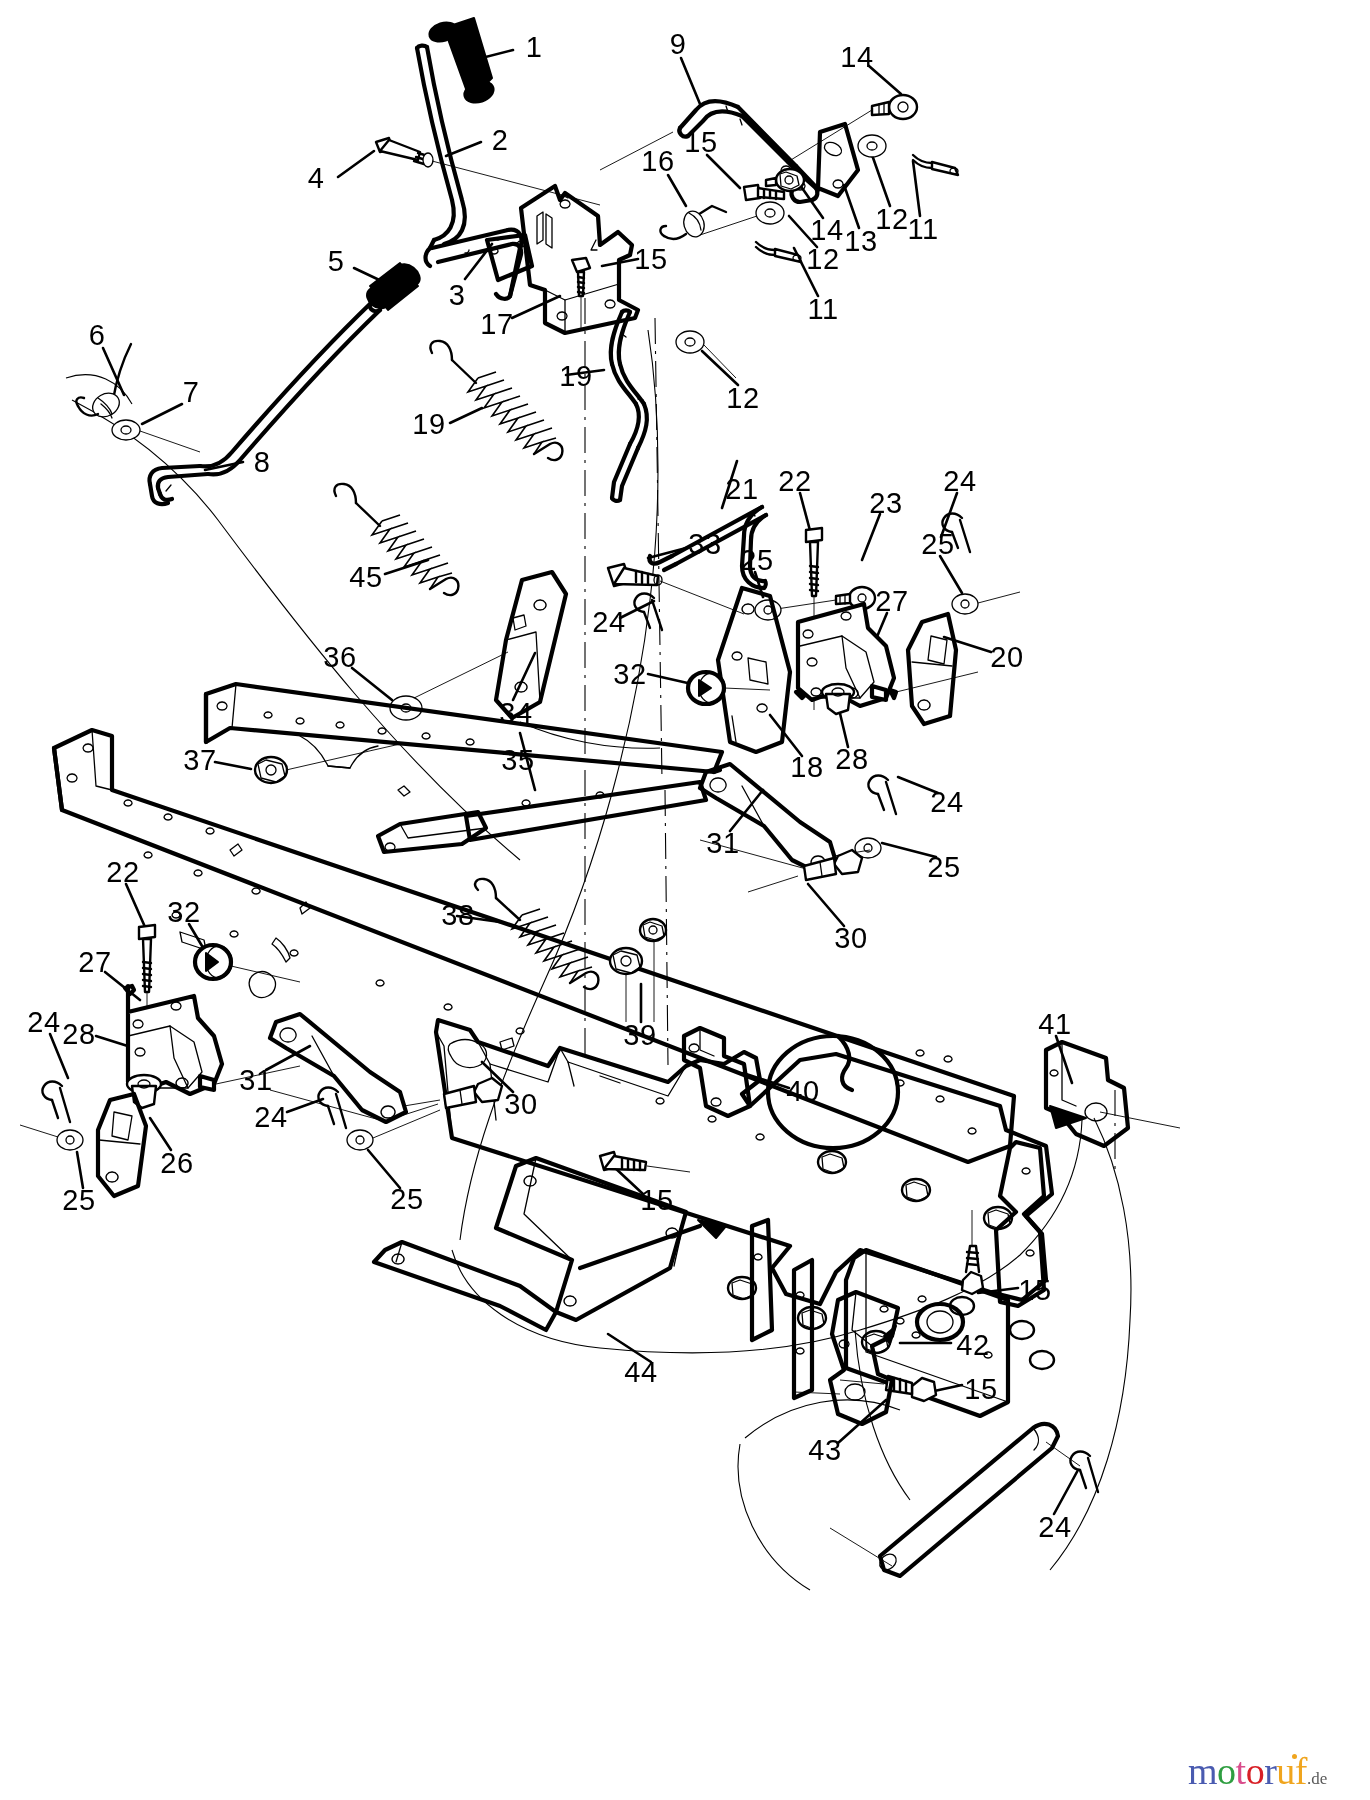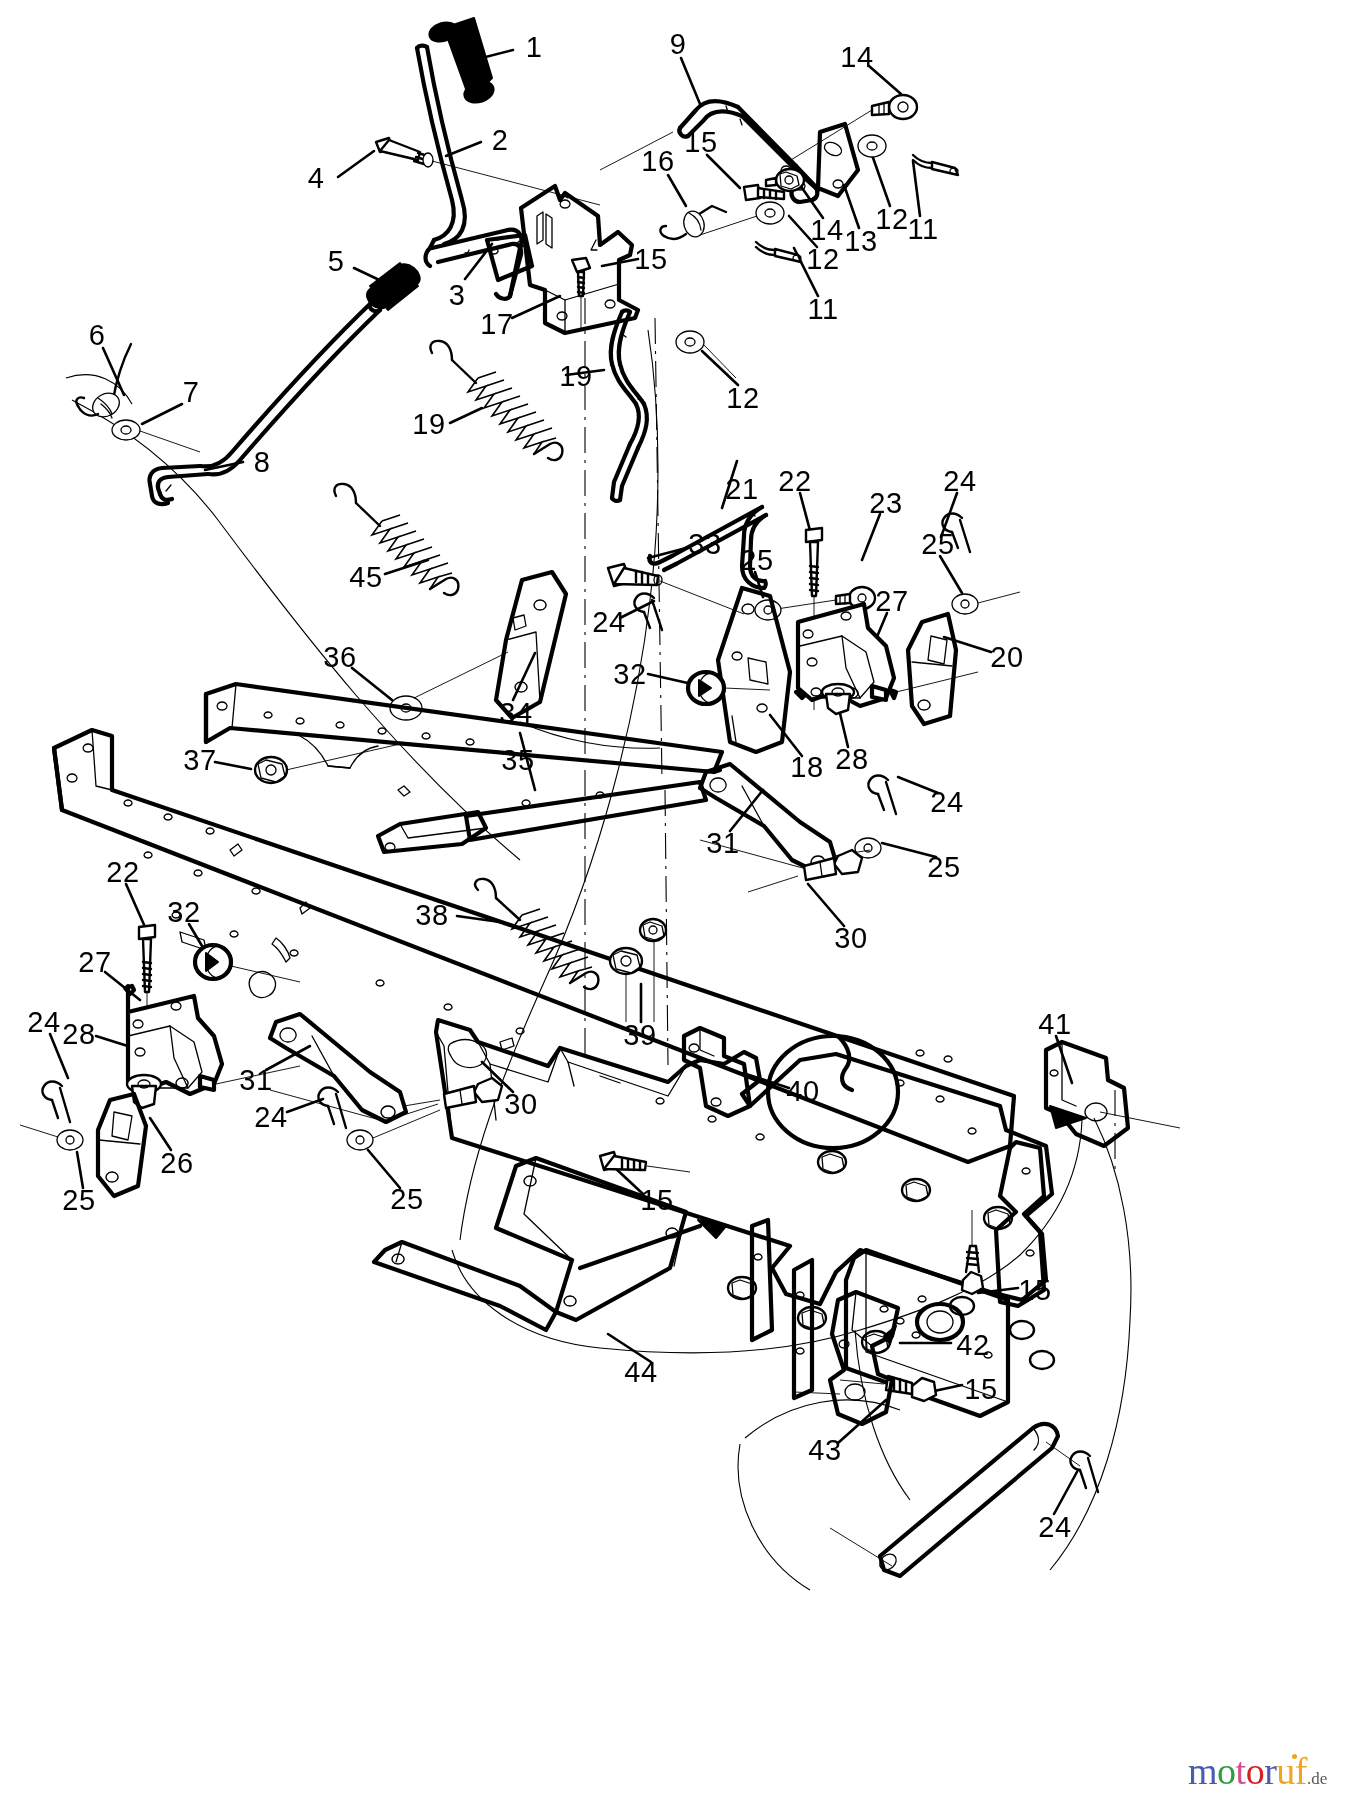--- a/index.html
+++ b/index.html
@@ -846,21 +846,21 @@
       <div class="callout" style="left: 516px; top: 713px;">34</div>
       <div class="callout" style="left: 807px; top: 767px;">18</div>
       <div class="callout" style="left: 852px; top: 759px;">28</div>
       <div class="callout" style="left: 518px; top: 744px; margin-top: 16px;">35</div>
       <div class="callout" style="left: 200px; top: 760px;">37</div>
       <div class="callout" style="left: 947px; top: 802px;">24</div>
       <div class="callout" style="left: 723px; top: 843px;">31</div>
       <div class="callout" style="left: 944px; top: 867px;">25</div>
       <div class="callout" style="left: 123px; top: 872px;">22</div>
       <div class="callout" style="left: 184px; top: 912px;">32</div>
-      <div class="callout" style="left: 432px; top: 915px;">38</div>
+      <div class="callout" style="left: 458px; top: 915px;">38</div>
       <div class="callout" style="left: 851px; top: 938px;">30</div>
       <div class="callout" style="left: 95px; top: 962px;">27</div>
       <div class="callout" style="left: 640px; top: 1035px;">39</div>
       <div class="callout" style="left: 44px; top: 1022px;">24</div>
       <div class="callout" style="left: 79px; top: 1034px;">28</div>
       <div class="callout" style="left: 803px; top: 1091px;">40</div>
       <div class="callout" style="left: 1055px; top: 1024px; text-align: right;">41</div>
       <div class="callout" style="left: 256px; top: 1080px;">31</div>
       <div class="callout" style="left: 271px; top: 1117px;">24</div>
       <div class="callout" style="left: 521px; top: 1104px;">30</div>

